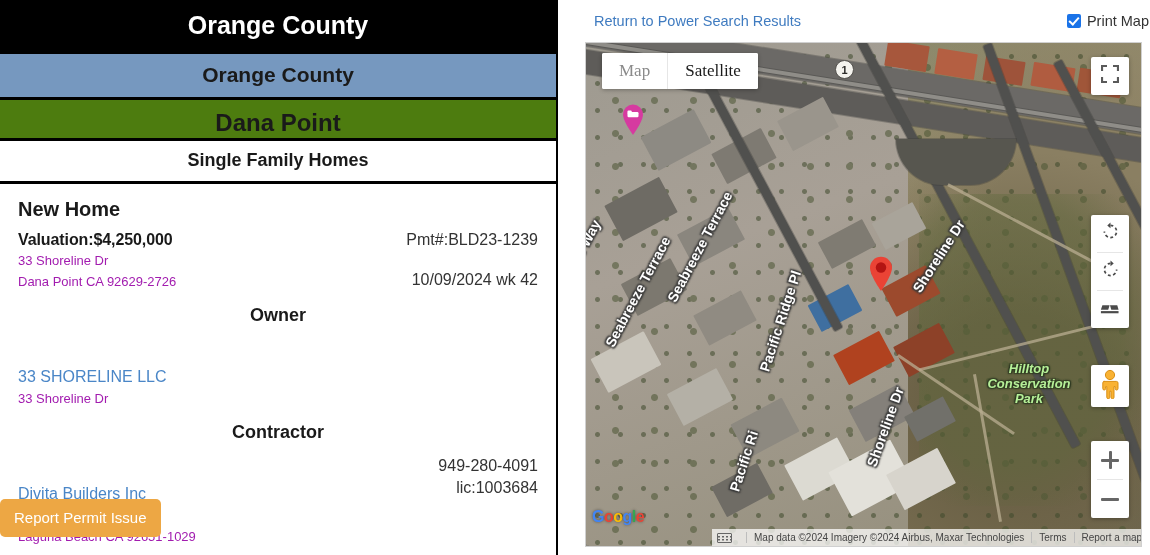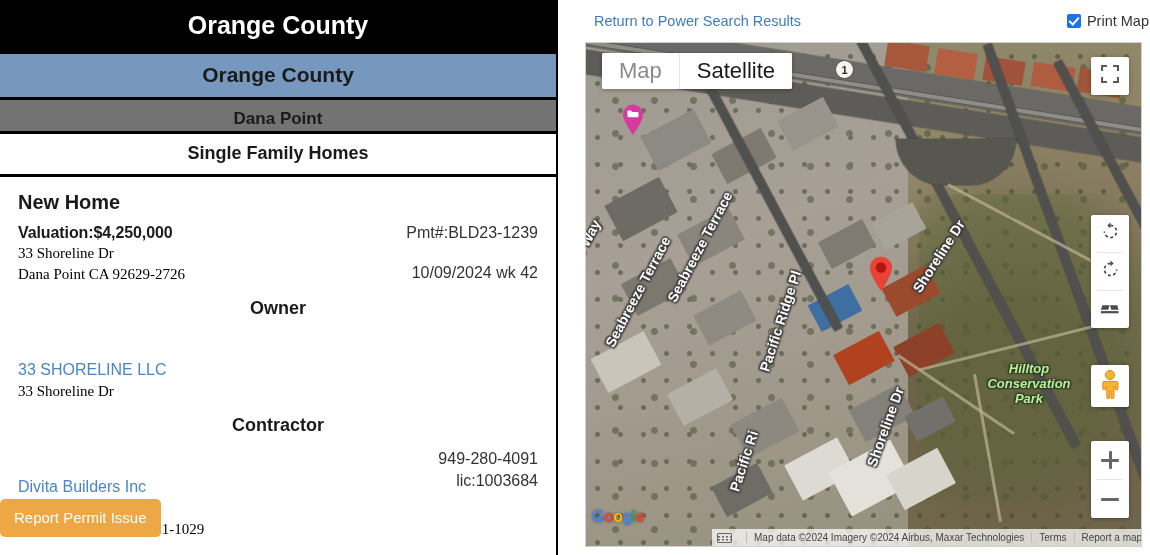--- a/index.html
+++ b/index.html
@@ -27,40 +27,40 @@
   }
   .bar-county-black {
     background: #000; color: #fff;
     font-size: 25px; padding: 12px 0 13px;
   }
   .bar-county-slate {
     background: #7698bf; color: #1a1a1a;
     font-size: 21px; padding: 10px 0 11px;
   }
   .bar-city {
-    background: #737373; color: #1a1a1a;
-    font-size: 17px; padding: 10px 0 3px;
+    background: #4d7c0f; color: #1a1a1a;
+    font-size: 24px; padding: 10px 0 3px;
   }
   .bar-type {
     background: #fff; color: #1a1a1a;
     font-size: 18px; padding: 10px 0 11px;
   }
 
   #permit-body { padding: 14px 18px 0 18px; color: #222; }
 
   .permit-title {
     font-size: 20px; font-weight: bold; color: #1a1a1a;
     margin: 0 0 10px 0;
   }
 
   .row2 { position: relative; min-height: 19px; }
   .rcol { position: absolute; right: 0; top: 0; text-align: right; }
 
   .valuation { font-size: 16px; font-weight: bold; color: #1a1a1a; letter-spacing: -0.1px; }
-  .addr-line { font-size: 15px; color: #000000; line-height: 21px; font-family: Liberation Serif, serif; }
+  .addr-line { font-size: 13px; color: #a21caf; line-height: 21px; }
   .meta { font-size: 16px; color: #333; }
 
   .section-head {
     text-align: center; font-weight: bold; font-size: 18px;
     color: #1a1a1a; margin: 13px 0 12px 0;
   }
 
   .party { position: relative; }
   .party-name { font-size: 16px; color: #4a86c7; line-height: 22px; display: inline-block; margin-top: 28px; }
   a.party-name { text-decoration: none; }
@@ -187,22 +187,22 @@
   }
 
   
   #maptype-ctrl {
     position: absolute; left: 16px; top: 10px;
     display: flex; background: #fff; border-radius: 2px;
     box-shadow: 0 1px 4px rgba(0,0,0,.3);
     overflow: hidden; height: 36px;
   }
   .maptype-btn {
-    font-family: Liberation Sans, sans-serif;
-    font-size: 22px; padding: 16px 17px; border: none; background: #fff;
+    font-family: Liberation Serif, serif;
+    font-size: 17px; padding: 16px 17px; border: none; background: #fff;
     display: flex; align-items: center; cursor: pointer; white-space: nowrap;
   }
   .maptype-btn.inactive { color: #8a8a8a; }
   .maptype-btn.active { color: #1a1a1a; border-left: 1px solid #e6e6e6; }
 
   
   .ctrl-box {
     position: absolute; background: #fff; border-radius: 2px;
     box-shadow: 0 1px 4px rgba(0,0,0,.3);
     display: flex; flex-direction: column; align-items: center;

